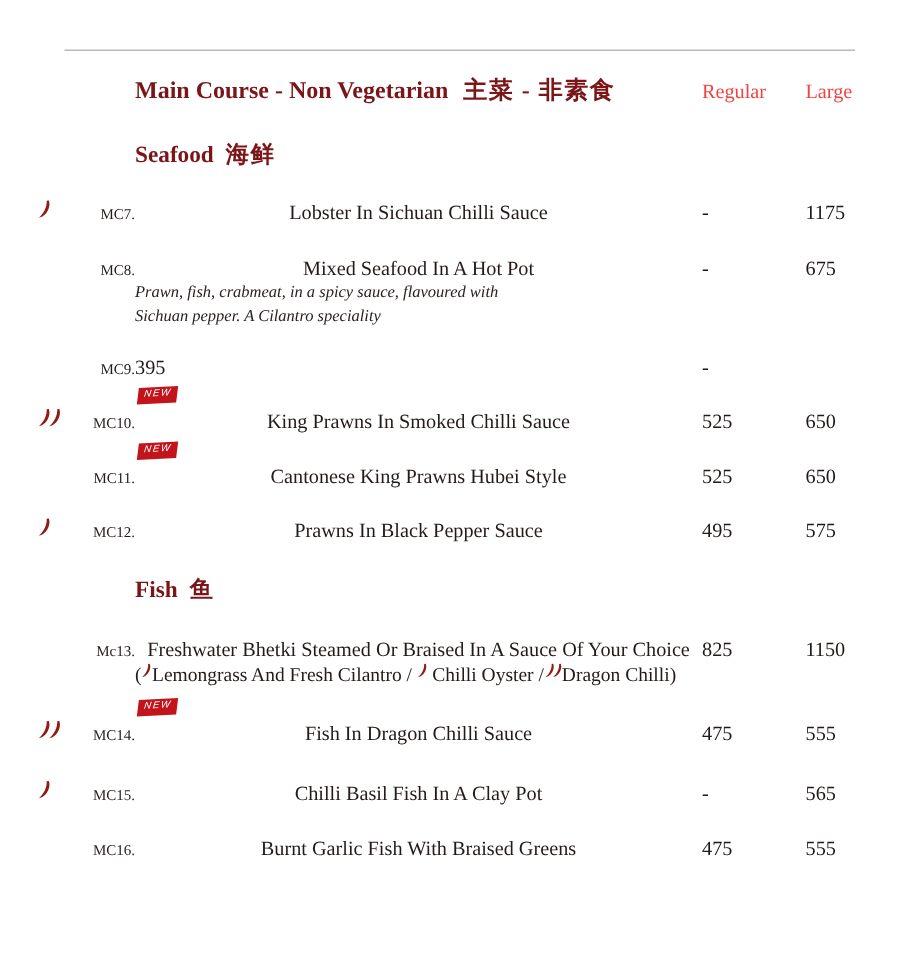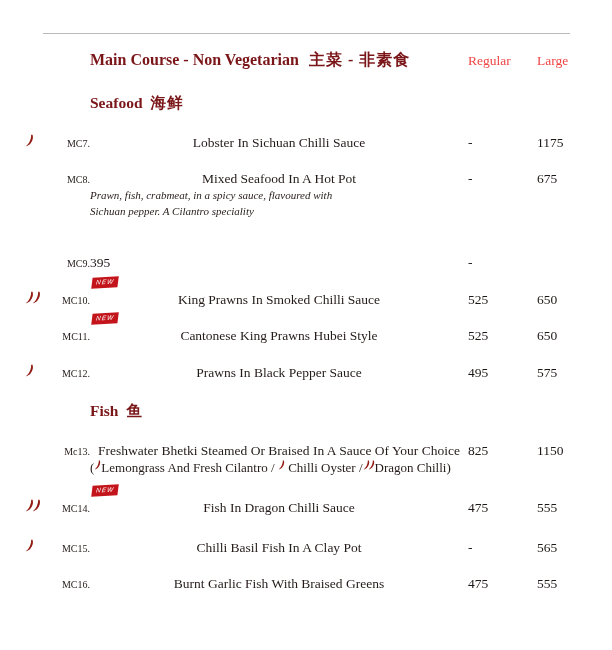--- a/index.html
+++ b/index.html
@@ -89,21 +89,21 @@
     <div class="code-cell">MC8.</div>
     <div class="name-cell">
       <div class="item-name">Mixed Seafood In A Hot Pot</div>
       <div class="desc">Prawn, fish, crabmeat, in a spicy sauce, flavoured with</div>
       <div class="desc">Sichuan pepper. A Cilantro speciality</div>
     </div>
     <div class="reg-cell">-</div>
     <div class="lg-cell">675</div>
   </div>
 
-  <div class="grid item" style="margin-top:36px">
+  <div class="grid item" style="margin-top:18px">
     <div class="spice-cell"></div>
     <div class="code-cell">MC9.</div>
     <div class="reg-cell">395</div>
     <div class="lg-cell">-</div>
   </div>
 
   <div class="grid item">
     <div class="spice-cell"><svg class="chilli" viewBox="0 0 10 14">
           <use href="#chilli-path"></use>
         </svg><svg class="chilli" viewBox="0 0 10 14">

